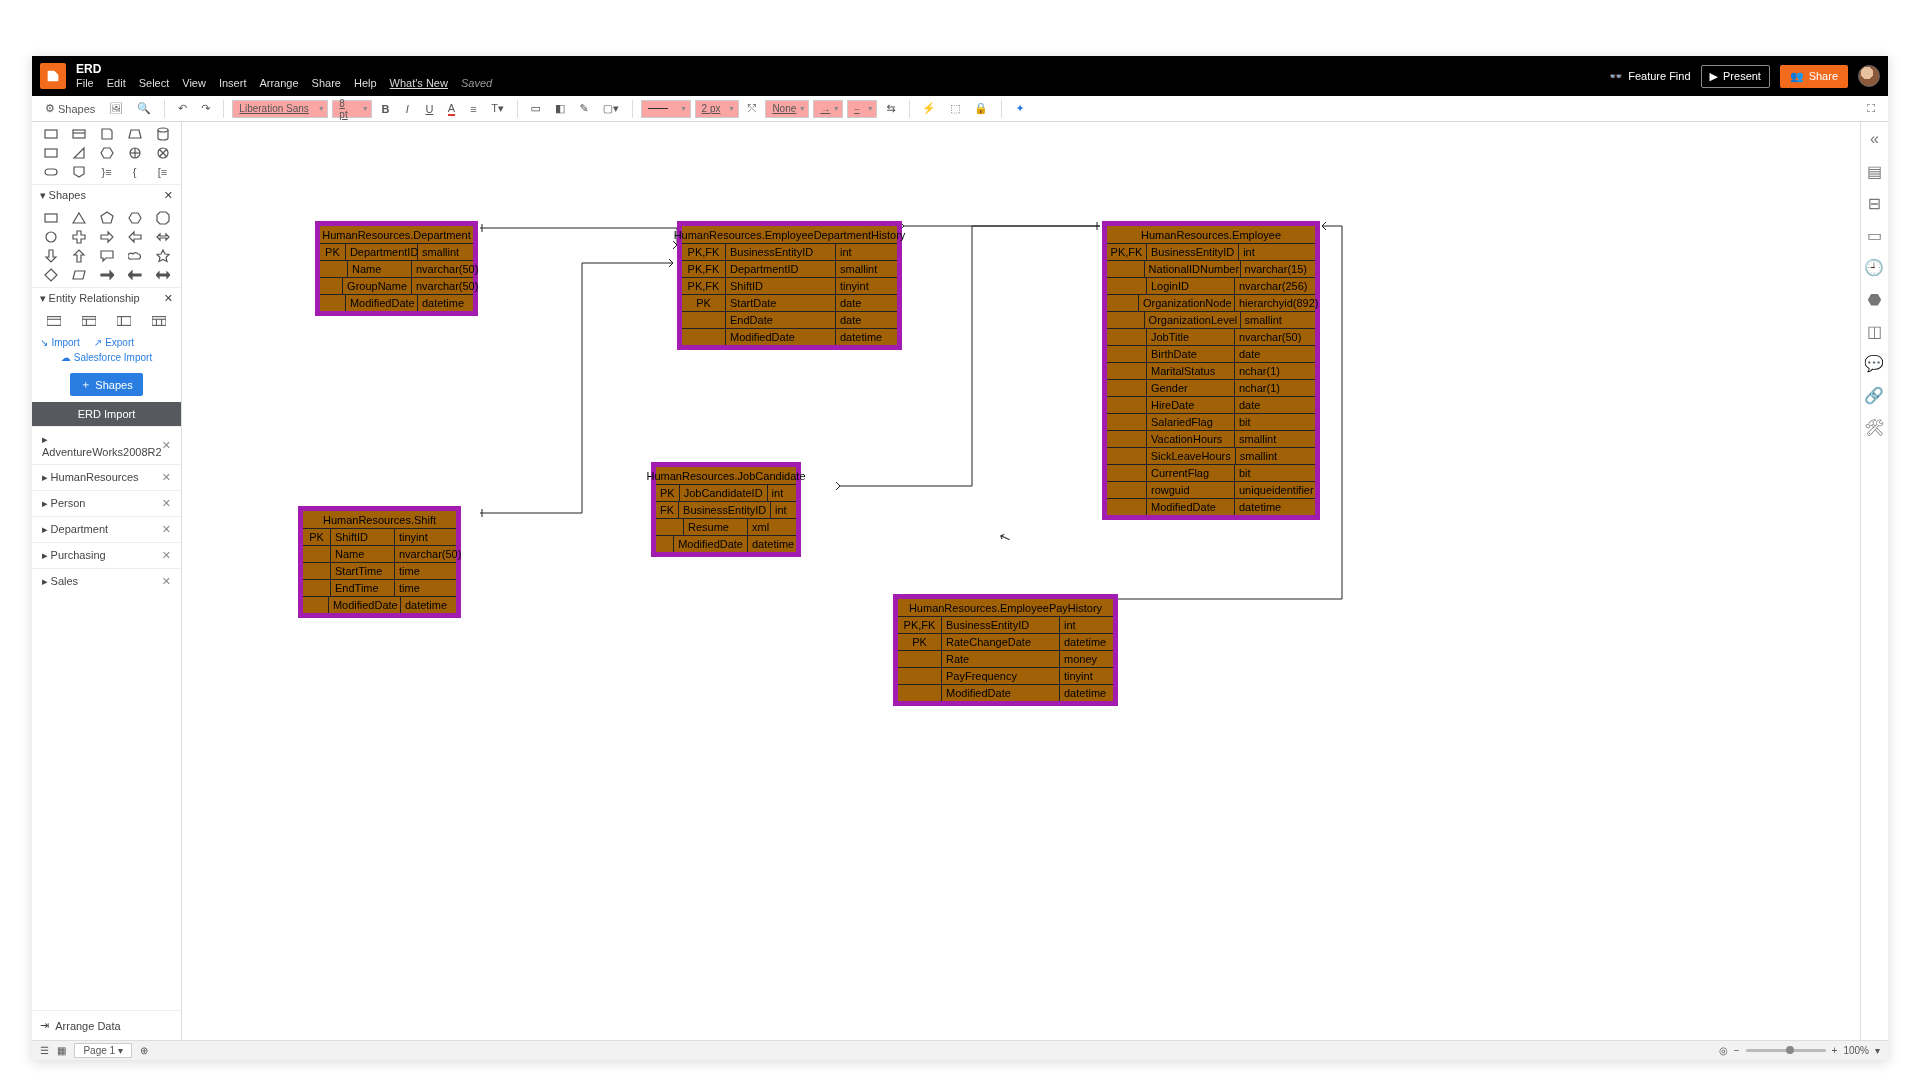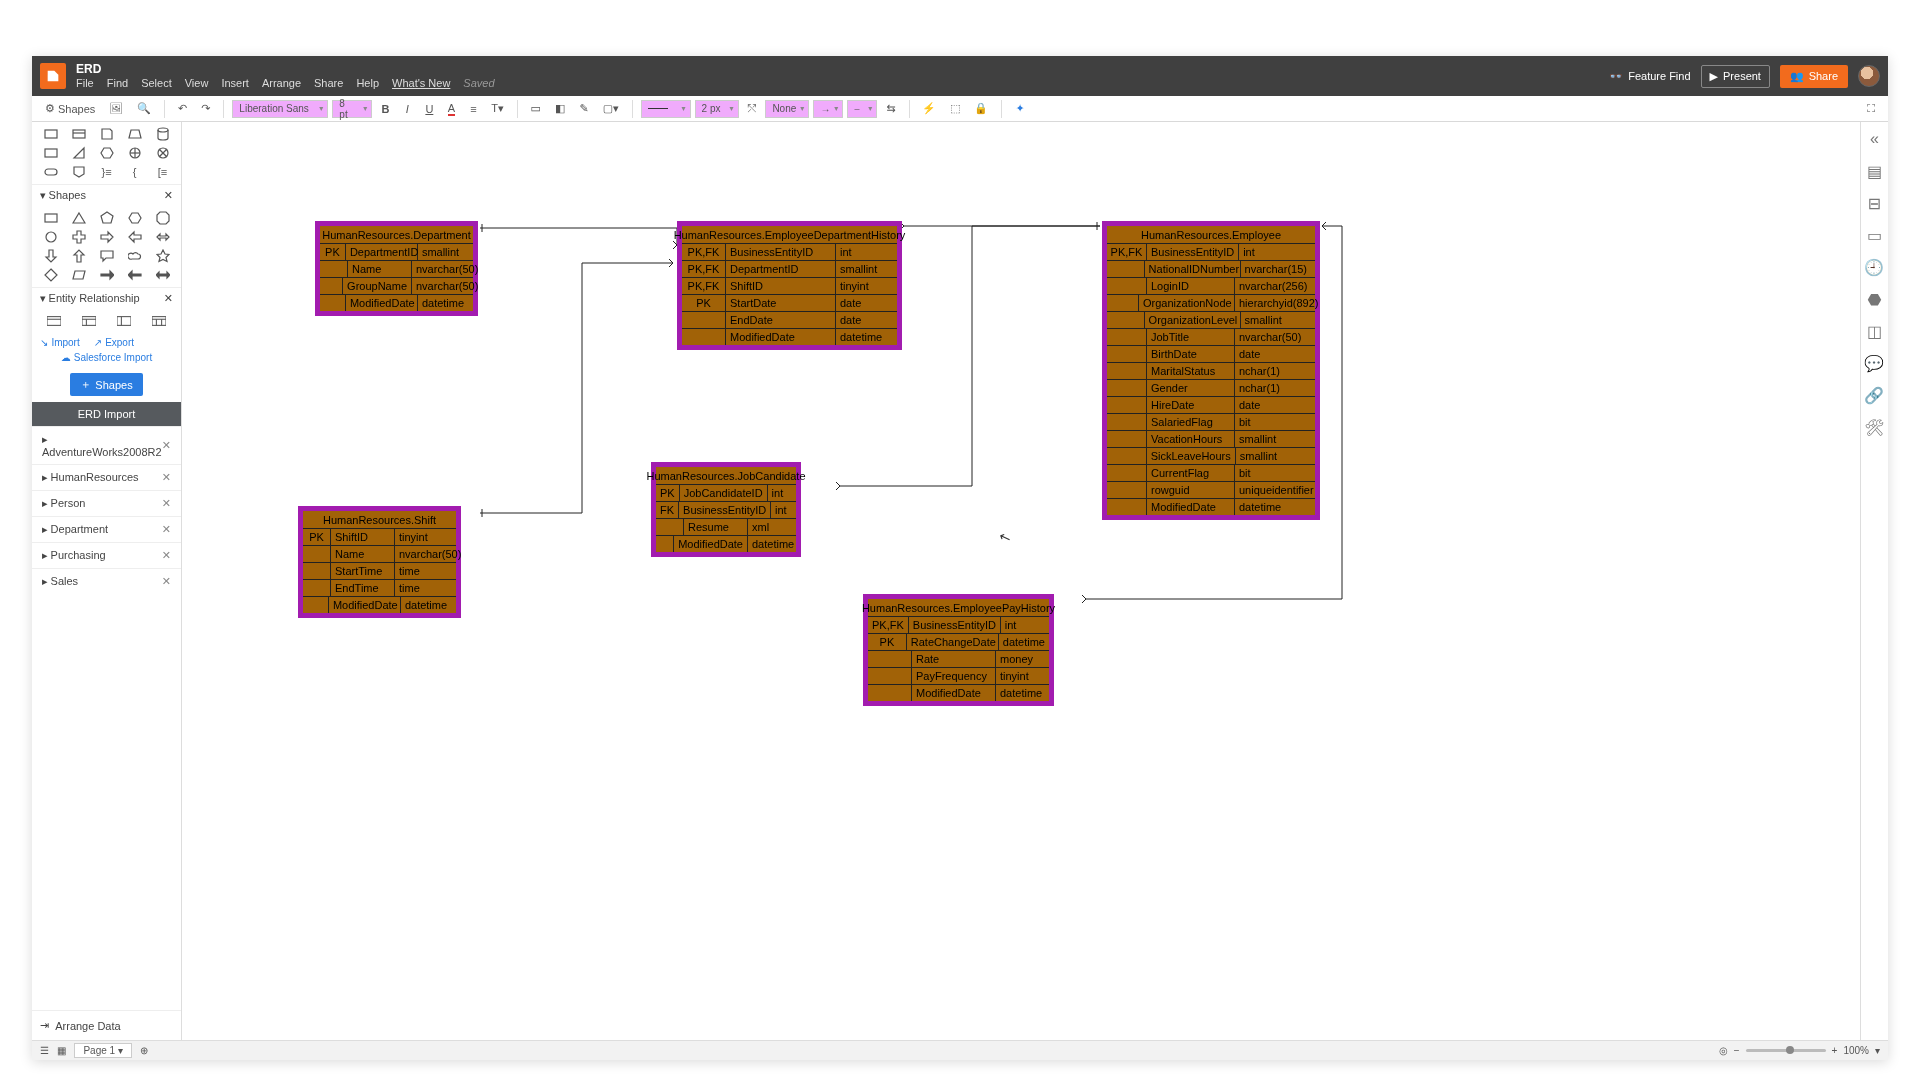--- a/index.html
+++ b/index.html
@@ -1,39 +1,39 @@
 <!DOCTYPE html>
 <html><head>
 <meta charset="utf-8">
 <style>
 * { box-sizing: border-box; margin: 0; padding: 0; font-family: Arial, Helvetica, sans-serif; }
 body { background: #fff; overflow: hidden; width: 1920px; height: 1080px; position: relative; }
 
 .wrap { position:absolute; left:32px; top:56px; right:32px; bottom:20px; background:#fff; box-shadow:0 2px 12px rgba(0,0,0,.15); display:flex; flex-direction:column; }
 
-.titlebar { background:#404040; color:#fff; height:40px; display:flex; align-items:center; padding:0 8px; }
+.titlebar { background:#000000; color:#fff; height:40px; display:flex; align-items:center; padding:0 8px; }
 .logo { width:26px; height:26px; background:#f26b1d; border-radius:2px; margin-right:10px; display:flex; align-items:center; justify-content:center; }
 .logo svg{width:16px;height:16px;fill:#fff;}
 .titlecol { display:flex; flex-direction:column; line-height:1.2; }
 .doc-title { font-weight:700; font-size:12px; }
 .menus { display:flex; gap:13px; font-size:11px; color:#ddd; margin-top:1px; }
 .menus span { cursor:pointer; }
 .menus .wn { text-decoration:underline; }
 .menus .saved { color:#9a9a9a; font-style:italic; }
 .titlebar .spacer { flex:1; }
 .tb-right { display:flex; align-items:center; gap:10px; font-size:11px; }
 .ff { display:flex; align-items:center; gap:5px; cursor:pointer; }
 .btnlike { border:1px solid #888; padding:4px 8px; border-radius:2px; display:flex; align-items:center; gap:5px; cursor:pointer; }
 .btn-share { background:#f26b1d; border:none; color:#fff; padding:5px 10px; border-radius:2px; display:flex; align-items:center; gap:5px; cursor:pointer; }
 .avatar { width:22px; height:22px; border-radius:50%; background:radial-gradient(circle at 40% 35%, #e8c19f 35%, #8b5a3c 36%); border:1px solid #666; }
 
 .toolbar { height:26px; border-bottom:1px solid #d9d9d9; display:flex; align-items:center; padding:0 8px; gap:4px; font-size:11px; color:#555; background:#fff; }
 .toolbar .tb { padding:3px 5px; display:flex; align-items:center; justify-content:center; cursor:pointer; min-width:18px; height:20px; }
 .toolbar .sep { width:1px; height:18px; background:#ddd; margin:0 4px; }
-.toolbar .combo { border:1px solid #ccc; padding:2px 16px 2px 6px; position:relative; background:#f0abfc; height:18px; display:flex; align-items:center; font-size:10px; }
+.toolbar .combo { border:1px solid #ccc; padding:2px 16px 2px 6px; position:relative; background:#fca5a5; height:18px; display:flex; align-items:center; font-size:10px;text-decoration:underline; }
 .toolbar .combo::after { content:"▾"; position:absolute; right:4px; font-size:8px; color:#888; }
 .tb-right-tools { margin-left:auto; display:flex; }
 
 .body { flex:1; display:flex; min-height:0; }
 
 .leftpanel { width:150px; border-right:1px solid #ddd; display:flex; flex-direction:column; font-size:11px; color:#444; overflow:hidden; }
 .shape-grid { display:grid; grid-template-columns:repeat(5,1fr); gap:3px; padding:4px 6px; }
 .shape-grid .sc { height:16px; display:flex; align-items:center; justify-content:center; color:#555; cursor:pointer; }
 .shape-grid svg { width:14px; height:14px; stroke:#555; fill:none; stroke-width:1.2; }
 .lp-sect { display:flex; align-items:center; justify-content:space-between; padding:4px 8px; border-top:1px solid #eee; cursor:pointer; }
@@ -78,21 +78,21 @@
   <div class="titlebar">
     <div class="logo">
         <svg viewBox="0 0 24 24">
           <path d="M4 4h10l6 6v10H4z"></path>
         </svg>
       </div>
     <div class="titlecol">
       <div class="doc-title">ERD</div>
       <div class="menus">
         <span>File</span>
-        <span>Find</span>
+        <span>Edit</span>
         <span>Select</span>
         <span>View</span>
         <span>Insert</span>
         <span>Arrange</span>
         <span>Share</span>
         <span>Help</span>
         <span class="wn">What's New</span>
         <span class="saved">Saved</span>
       </div>
     </div>
@@ -646,21 +646,21 @@
        <div class="c ct" style="width:48px">xml</div>
      </div>
             <div class="row">
        <div class="c ck" style="width:28px"></div>
        <div class="c cn" style="width:92px">ModifiedDate</div>
        <div class="c ct" style="width:48px">datetime</div>
      </div>
           </div>
       </div>
 
-      <div class="erd" style="left:681px;top:448px;width:191px">
+      <div class="erd" style="left:711px;top:448px;width:225px">
         <div class="hdr">HumanResources.EmployeePayHistory</div>
         <div id="rows-pay">
             <div class="row">
        <div class="c ck" style="width:44px">PK,FK</div>
        <div class="c cn" style="width:92px">BusinessEntityID</div>
        <div class="c ct" style="width:53px">int</div>
      </div>
             <div class="row">
        <div class="c ck" style="width:44px">PK</div>
        <div class="c cn" style="width:92px">RateChangeDate</div>

